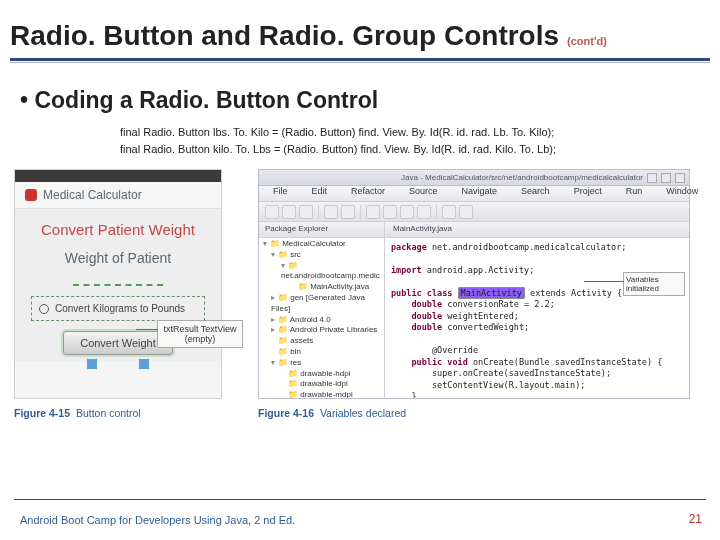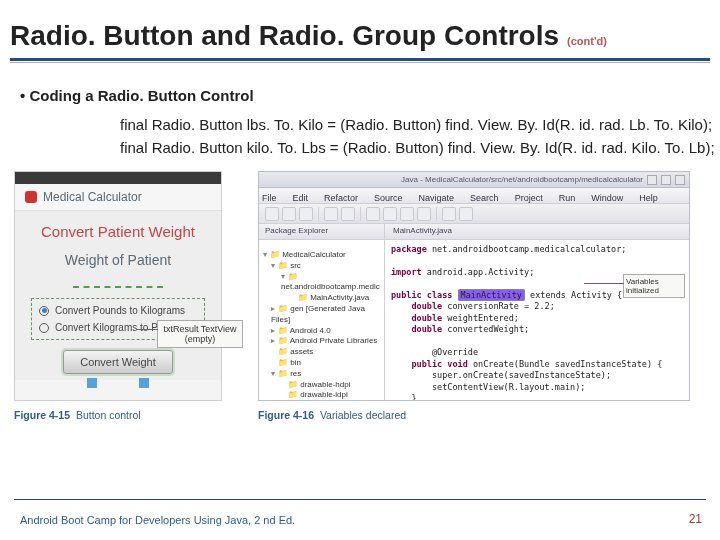--- a/index.html
+++ b/index.html
@@ -2,59 +2,59 @@
 <html><head>
 <meta charset="utf-8">
 <style>
   * { box-sizing: border-box; margin: 0; padding: 0; }
   body { width: 720px; height: 540px; font-family: Arial, sans-serif; background: #fff; position: relative; }
   .title-row { display: flex; align-items: baseline; padding: 20px 10px 6px 10px; }
   .title { font-size: 28px; font-weight: bold; color: #222; }
   .cont { font-size: 11px; font-weight: bold; color: #b55; margin-left: 8px; text-align: right; }
   .hr1 { height: 3px; background: #264d7a; margin: 0 10px; }
   .hr2 { height: 1px; background: #aac; margin: 1px 10px 0 10px; }
-  .sub { font-size: 15px; font-weight: bold; color: #222; padding: 24px 20px 10px 20px; }
-  .code-lines { padding: 0 0 12px 120px; font-size: 15px; color: #222; }
+  .sub { font-size: 23px; font-weight: bold; color: #222; padding: 24px 20px 10px 20px; }
+  .code-lines { padding: 0 0 12px 120px; font-size: 11px; color: #222; }
   .code-lines div { line-height: 1.5; }
   .figs { display: flex; gap: 12px; padding: 0 14px; }
 
   
   .phone-wrap { width: 232px; }
   .phone { width: 208px; height: 230px; background: #f4f4f4; border: 1px solid #cfcfcf; }
   .ph-statusbar { height: 12px; background: #3a3a3a; }
   .ph-header { display: flex; align-items: center; gap: 6px; padding: 6px 10px; background: #f6f6f6; border-bottom: 1px solid #e0e0e0; }
   .ph-dot { width: 12px; height: 12px; border-radius: 3px; background: #c33; display:inline-block; }
   .ph-htxt { color: #5b6a77; font-size: 12px; }
   .ph-area { background:#eee; padding: 12px 10px 6px 10px; text-align:center; position:relative; }
   .ph-heading { color: #c44848; font-size: 15px; margin-bottom: 12px; font-weight: 500; }
   .ph-sub { color: #5b6a77; font-size: 14px; margin-bottom: 6px; text-align: center; }
   .ph-input { height: 14px; border-bottom: 2px dashed #4aa34a; width: 90px; margin: 2px auto 10px auto; }
   .ph-radio-row { display:flex; align-items:center; gap:6px; font-size:10px; color:#444; padding: 3px 4px; }
   .ph-radio { width:10px; height:10px; border:1px solid #555; border-radius:50%; display:inline-flex; align-items:center; justify-content:center; }
   .ph-radio.sel::after { content:""; width:5px; height:5px; background:#3a7dce; border-radius:50%; }
   .ph-radios { border:1px dashed #6a8d6a; padding:3px; margin: 0 6px 10px 6px; text-align:left; }
   .ph-btn { display:inline-block; padding:5px 16px; background:linear-gradient(#f4f4f4,#ccc); border:1px solid #999; border-radius:3px; color:#444; font-size:11px; box-shadow: 0 0 0 2px #c9ddc9; }
-  .arrow-note { position:absolute; right:-22px; bottom:32px; width:86px; font-size:9px; color:#333; border:1px solid #aaa; background:#f8f8f6; padding:3px; }
+  .arrow-note { position:absolute; right:-22px; bottom:13px; width:86px; font-size:9px; color:#333; border:1px solid #aaa; background:#f8f8f6; padding:3px; }
   .arrow-note::before { content:""; position:absolute; left:-22px; top:8px; width:22px; height:1px; background:#666; }
   .ph-handles { position:absolute; left:50%; bottom:-8px; transform:translateX(-50%); display:flex; gap:42px; }
   .ph-handles span { width:10px; height:10px; background:#5aa1d8; display:block; }
 
   
   .ide-wrap { flex:1; }
   .ide { border:1px solid #b9c0cc; width: 432px; height: 230px; font-size: 9px; color:#333; background:#f3f3f2; display:flex; flex-direction:column; }
   .ide-titlebar { height:16px; background:linear-gradient(#e9e9ef,#d6d8e2); border-bottom:1px solid #bdbdc9; display:flex; align-items:center; justify-content:flex-end; padding:0 4px; color:#556; font-size:8px; gap:4px;}
   .ide-minbtn { width:10px; height:10px; background:#e8e8ee; border:1px solid #aaa; }
-  .ide-menubar { height:16px; background:linear-gradient(#f7f7f9,#e6e6ea); border-bottom:1px solid #cfcfd9; padding:0 3px; display:flex; gap:16px; align-items:flex-end; color:#334; }
+  .ide-menubar { height:16px; background:linear-gradient(#f7f7f9,#e6e6ea); border-bottom:1px solid #cfcfd9; padding:0 14px; display:flex; gap:24px; align-items:flex-start; color:#334; }
   .ide-toolbar { height:20px; background:linear-gradient(#f2f2f4,#e2e2e6); border-bottom:1px solid #cfcfd9; display:flex; align-items:center; gap:3px; padding:0 6px; }
   .tb-btn { width:14px; height:14px; background:#eceef2; border:1px solid #c8c8d0; border-radius:2px; }
   .tb-sep { width:1px; height:14px; background:#cfcfd9; margin:0 2px; }
   .ide-body { flex:1; display:flex; min-height:0;}
   .ide-pane-l { width:126px; border-right:1px solid #cfcfd9; background:#fff; display:flex; flex-direction:column;}
   .pane-tab { height:16px; background:linear-gradient(#f3f3f6,#e1e1e7); border-bottom:1px solid #cfcfd9; padding:2px 6px; font-size:8px; color:#445;}
-  .tree { flex:1; overflow:hidden; padding:10px 4px; font-size:8px; line-height:1.35; color:#333; }
+  .tree { flex:1; overflow:hidden; padding:1px 4px; font-size:8px; line-height:1.35; color:#333; }
   .tree .d1 { padding-left: 8px; }
   .tree .d2 { padding-left: 18px; }
   .tree .d3 { padding-left: 28px; }
   .tw { display:inline-block; width:7px; color:#888; }
   .fo { color:#b38a3a; } 
   .ide-pane-r { flex:1; background:#fff; display:flex; flex-direction:column; position:relative;}
   .ed-tab { height:16px; background:linear-gradient(#f3f3f6,#e1e1e7); border-bottom:1px solid #cfcfd9; padding:2px 8px; font-size:8px; color:#445;}
   .editor { flex:1; padding:4px 6px; font-family: Consolas, monospace; font-size:8.5px; line-height:1.35; white-space:pre; color:#222; position:relative; overflow:hidden;}
   .kw { color:#7a003e; font-weight:bold; }
   .hl { background:#8b5cf6; border:1px solid #888; border-radius:2px; padding:0 2px;}
@@ -95,24 +95,20 @@
       <div class="ph-statusbar"></div>
       <div class="ph-header">
         <span class="ph-dot"></span>
         <span class="ph-htxt">Medical Calculator</span>
       </div>
       <div class="ph-area">
         <div class="ph-heading">Convert Patient Weight</div>
         <div class="ph-sub">Weight of Patient</div>
         <div class="ph-input"></div>
         <div class="ph-radios">
-          <div class="ph-radio-row">
-            <span class="ph-radio sel"></span>
-            <span>Convert Pounds to Kilograms</span>
-          </div>
           <div class="ph-radio-row">
             <span class="ph-radio"></span>
             <span>Convert Kilograms to Pounds</span>
           </div>
         </div>
         <span class="ph-btn">Convert Weight</span>
         <div class="arrow-note">txtResult TextView (empty)</div>
         <div class="ph-handles">
             <span></span>
             <span></span>

